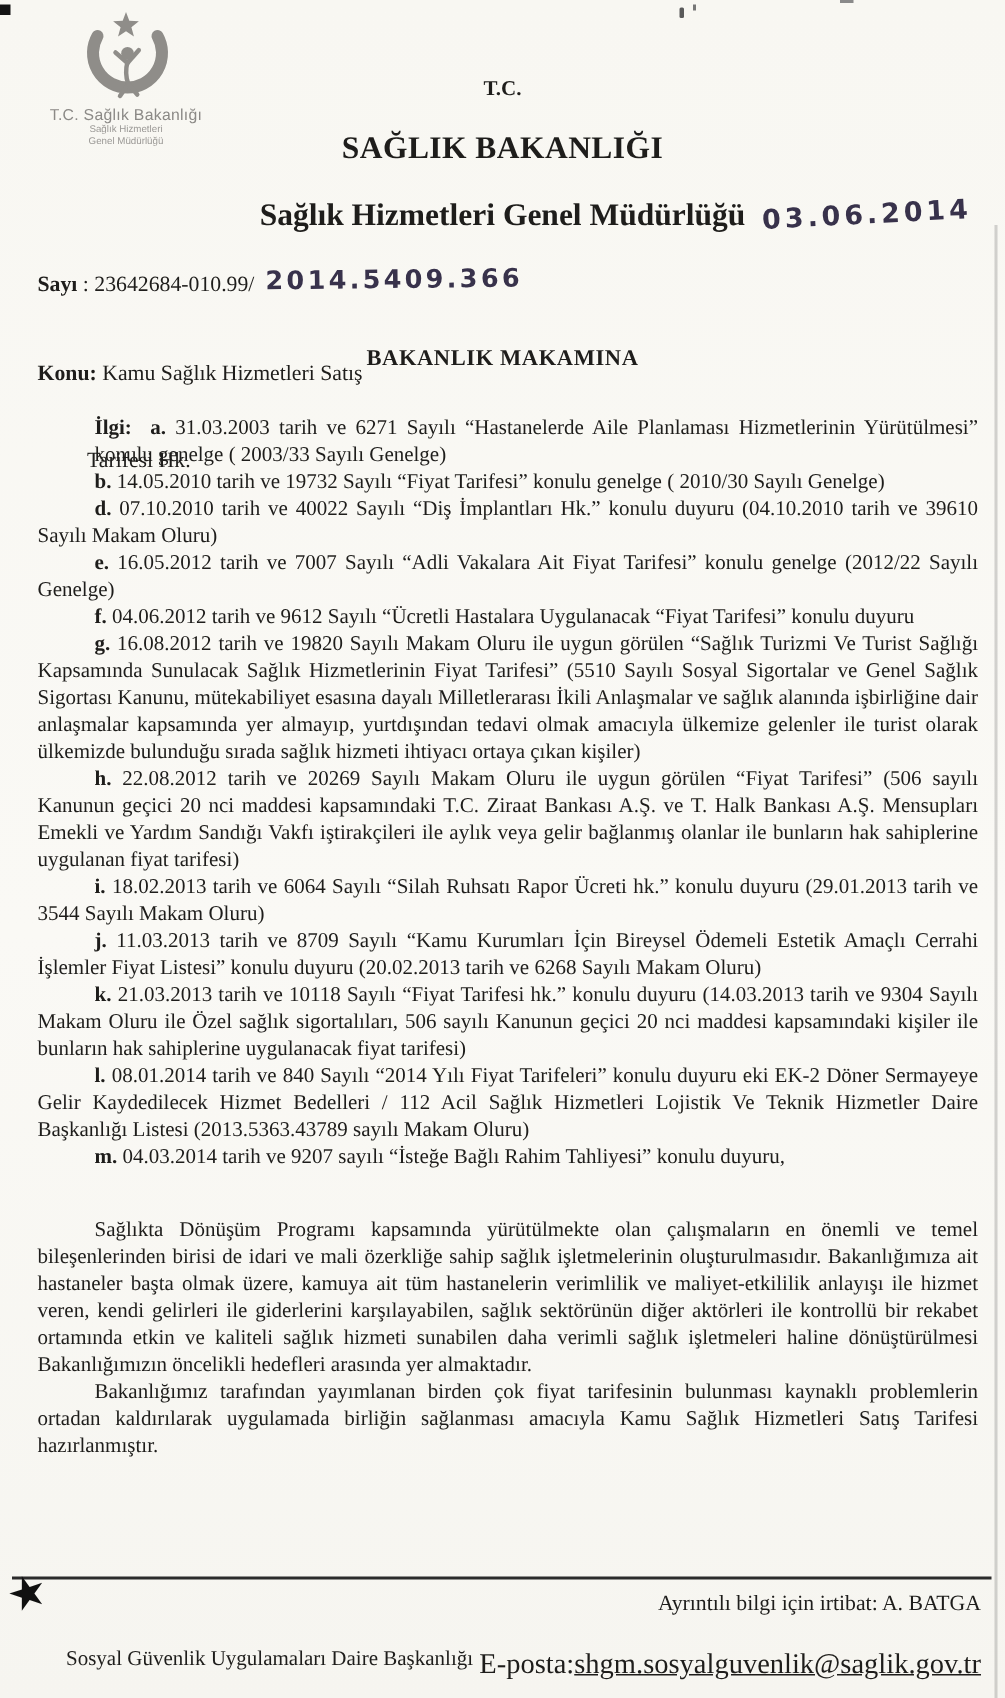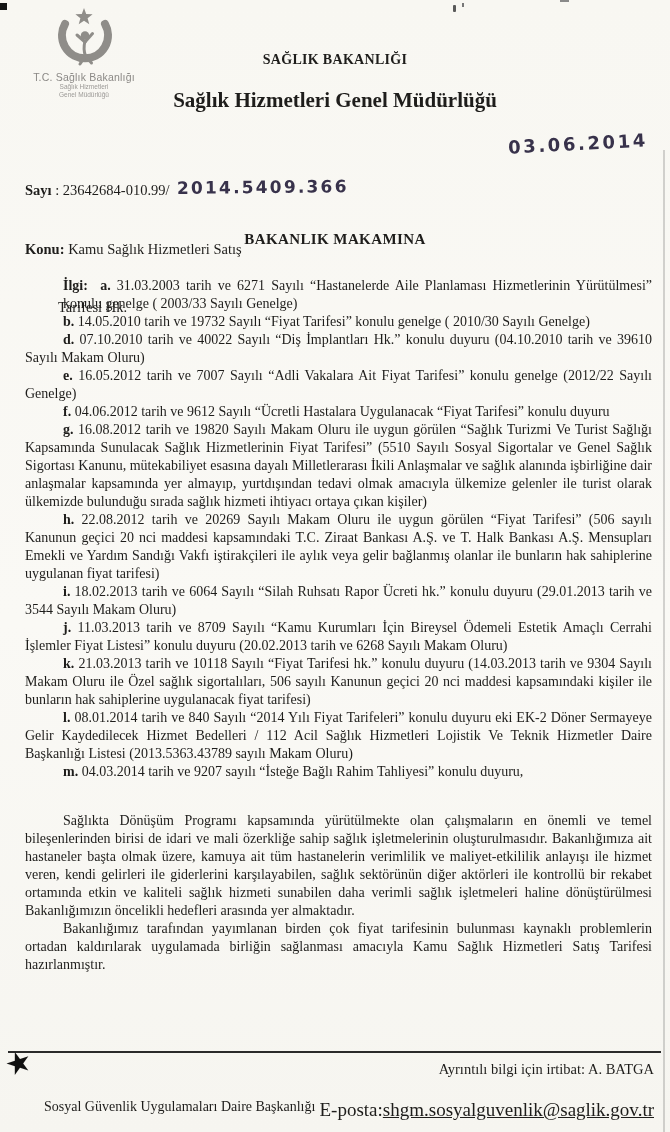--- a/index.html
+++ b/index.html
@@ -18,21 +18,21 @@
 
   
   .logo{position:absolute;left:26px;top:8px;width:116px;text-align:center;}
   .logo svg{display:block;margin:0 auto;}
   .logo-title{font-family:"Liberation Sans","DejaVu Sans",sans-serif;font-size:10.5px;color:#8b8986;letter-spacing:.2px;margin-top:1px;}
   .logo-sub{font-family:"Liberation Sans","DejaVu Sans",sans-serif;font-size:6.5px;line-height:7.5px;color:#9b9996;}
 
   
   .titles{position:absolute;top:52px;left:0;width:100%;text-align:center;font-weight:bold;}
   .t1{font-size:14px;}
-  .t2{font-size:14px;margin-top:0;letter-spacing:.3px;}
+  .t2{font-size:21px;margin-top:18px;letter-spacing:.3px;}
   .t3{font-size:21px;margin-top:20px;}
 
   
   .meta{position:absolute;top:141px;left:25px;font-size:14.5px;line-height:19.5px;white-space:pre-wrap;}
   .meta b{font-weight:bold;}
   .konu2{padding-left:33px;}
   .hand{font-family:"DejaVu Sans",sans-serif;color:#38324b;font-weight:bold;}
   .hand-num{display:inline-block;font-size:17px;letter-spacing:2.2px;transform:rotate(-.6deg) translateY(-2px);margin-left:7px;}
   .hand-date{position:absolute;top:133px;right:22px;font-size:18px;letter-spacing:2.6px;transform:rotate(-3deg);}
 
@@ -78,20 +78,21 @@
       </g>
       <circle cx="36" cy="27.5" r="4.2" fill="#8f8d89"></circle>
       <polygon fill="#8f8d89" points="35,0 37.2,5.9 43.6,6.2 38.6,10.2 40.3,16.3 35,12.8 29.7,16.3 31.4,10.2 26.4,6.2 32.8,5.9"></polygon>
     </svg>
     <div class="logo-title">T.C. Sağlık Bakanlığı</div>
     <div class="logo-sub">Sağlık Hizmetleri</div>
     <div class="logo-sub">Genel Müdürlüğü</div>
   </div>
 
   <div class="titles">
+    <div class="t1">T.C.</div>
     <div class="t2">SAĞLIK BAKANLIĞI</div>
     <div class="t3">Sağlık Hizmetleri Genel Müdürlüğü</div>
   </div>
 
   <div class="meta">
     <div><b>Sayı</b><span> : 23642684-010.99/</span><span class="hand hand-num">2014.5409.366</span></div>
     <div><b>Konu:</b><span> Kamu Sağlık Hizmetleri Satış</span></div>
     <div class="konu2">Tarifesi Hk.</div>
   </div>
   <div class="hand hand-date">03.06.2014</div>

